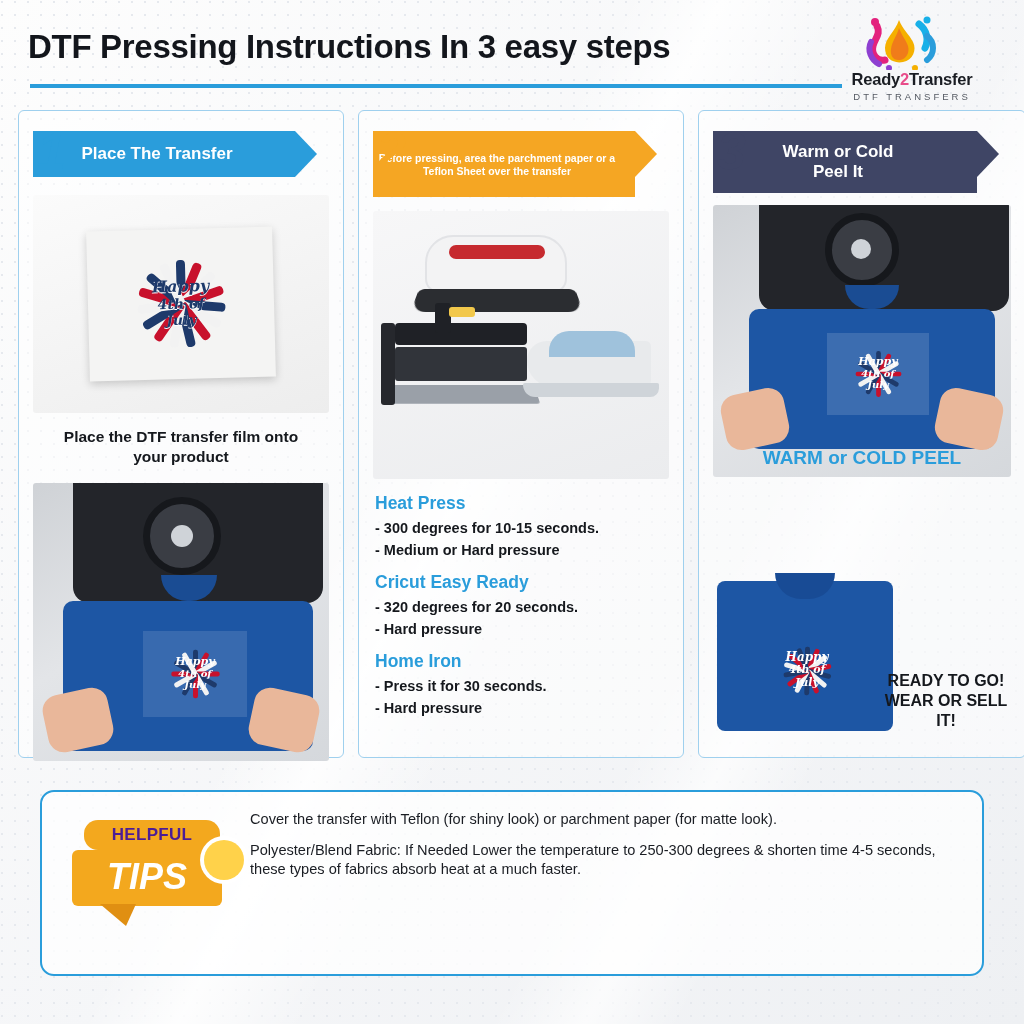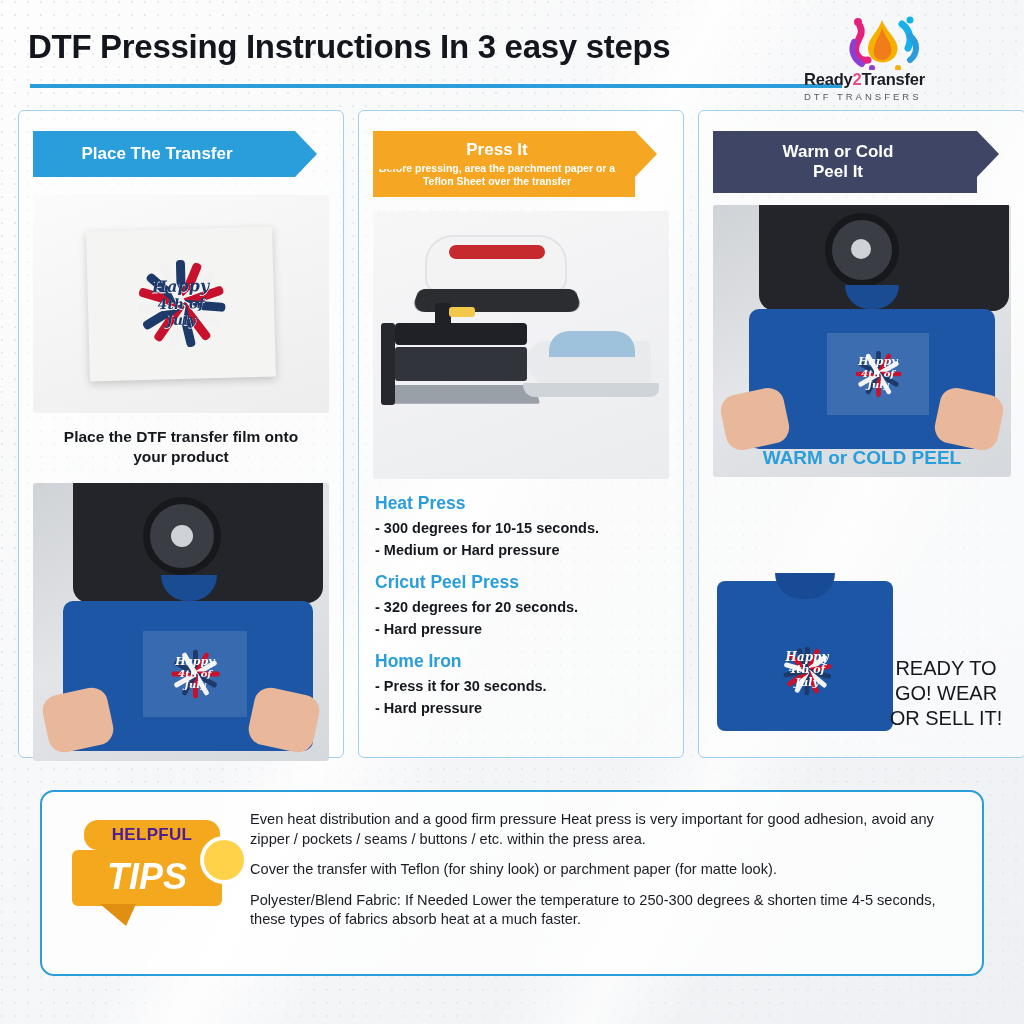--- a/index.html
+++ b/index.html
@@ -32,21 +32,21 @@
   .title {
     font-size: 33px; font-weight: bold; color: #13161c;
     letter-spacing: -0.3px; line-height: 1.05;
     padding-top: 12px;
   }
   .title-rule {
     position: absolute; left: 2px; top: 66px; width: 812px; height: 4px;
     background: #2a9ddb;
   }
   .logo {
-    position: absolute; right: 20px; top: -4px; width: 182px; text-align: left;
+    position: absolute; right: 3px; top: -4px; width: 182px; text-align: center;
   }
   .logo-splash {
     position: relative; height: 56px;
   }
   .logo-text {
     font-size: 16.5px; font-weight: bold; color: #1a1d23; letter-spacing: -0.2px;
   }
   .logo-text .r2 { color: #1a1d23; }
   .logo-text .num { color: #e84c8a; }
   .logo-sub {
@@ -136,21 +136,21 @@
     line-height: 1.3;
   }
 
   
   .inst { padding: 0 16px; }
   .inst h3 { color: #2a9ddb; font-size: 17.5px; font-weight: bold; margin-top: 14px; }
   .inst p { color: #15181d; font-size: 14.5px; font-weight: bold; margin-top: 6px; }
 
   .ready {
     position: absolute; right: 14px; bottom: 26px; width: 130px;
-    text-align: center; font-size: 20px; font-weight: normal; color: #15181d; line-height: 1.25;
+    text-align: center; font-size: 16px; font-weight: bold; color: #15181d; line-height: 1.25;
   }
 
   
   .tips {
     position: absolute; left: 40px; right: 40px; top: 790px; height: 186px;
     border: 2px solid #2a9ddb; border-radius: 14px; background: rgba(255,255,255,.75);
   }
   .tips-badge { position: absolute; left: 22px; top: 22px; width: 180px; height: 130px; }
   .tips-yellow {
     position: absolute; left: 20px; top: 6px; width: 136px; height: 30px;
@@ -285,21 +285,20 @@
         </div>
 
         <div style="position:absolute;left:12px;top:208px;width:66px;height:58px;background:#e9b79a;border-radius:16px;transform:rotate(-12deg);"></div>
         <div style="position:absolute;right:12px;top:208px;width:66px;height:58px;background:#e9b79a;border-radius:16px;transform:rotate(12deg);"></div>
       </div>
     </div>
 
     <div class="col col2">
       <div class="ribbon" style="height:76px;">
         <div class="ribbon-body b-orange" style="height:66px;flex-direction:column;justify-content:center;">
-          <div class="ribbon-title">Press It</div>
           <div class="ribbon-sub">Before pressing, area the parchment paper or a Teflon Sheet over the transfer</div>
         </div>
         <div class="step-num n-orange">2</div>
       </div>
 
       <div class="photo press" style="margin:10px 14px 0 14px;height:268px;">
 
         <div style="position:absolute;left:52px;top:24px;width:142px;height:58px;background:#f3f3f4;border-radius:28px 28px 14px 14px;border:2px solid #e2e3e6;"></div>
         <div style="position:absolute;left:76px;top:34px;width:96px;height:14px;background:#c62a2f;border-radius:8px;"></div>
         <div style="position:absolute;left:42px;top:76px;width:164px;height:26px;background:#2b2d31;border-radius:6px 6px 14px 14px;transform:perspective(120px) rotateX(28deg);"></div>
@@ -314,21 +313,21 @@
         <div style="position:absolute;right:18px;top:130px;width:124px;height:46px;background:#e8eaec;border-radius:30px 8px 10px 40px;"></div>
         <div style="position:absolute;right:34px;top:120px;width:86px;height:26px;background:#9fc2dc;border-radius:20px 20px 0 0;"></div>
         <div style="position:absolute;right:10px;top:172px;width:136px;height:14px;background:#cfd4d9;border-radius:4px 4px 20px 28px;"></div>
       </div>
 
       <div class="inst">
         <h3>Heat Press</h3>
         <p>- 300 degrees for 10-15 seconds.</p>
         <p>- Medium or Hard pressure</p>
 
-        <h3>Cricut Peel Press</h3>
+        <h3>Cricut Easy Ready</h3>
         <p>- 320 degrees for 20 seconds.</p>
         <p>- Hard pressure</p>
 
         <h3>Home Iron</h3>
         <p>- Press it for 30 seconds.</p>
         <p>- Hard pressure</p>
       </div>
     </div>
 
     <div class="col col3">
@@ -409,19 +408,18 @@
     </div>
   </div>
 
   <div class="tips">
     <div class="tips-badge">
       <div class="tips-yellow">HELPFUL</div>
       <div class="tips-big">TIPS</div>
       <div class="tips-sun"></div>
     </div>
     <div class="tips-text">
-      <p>Even heat distribution and a good firm pressure Heat press is very important for good adhesion, avoid any zipper / pockets / seams / buttons / etc. within the press area.</p>
       <p>Cover the transfer with Teflon (for shiny look) or parchment paper (for matte look).</p>
       <p>Polyester/Blend Fabric: If Needed Lower the temperature to 250-300 degrees &amp; shorten time 4-5 seconds, these types of fabrics absorb heat at a much faster.</p>
     </div>
   </div>
 
 </div>
 
 </body></html>

